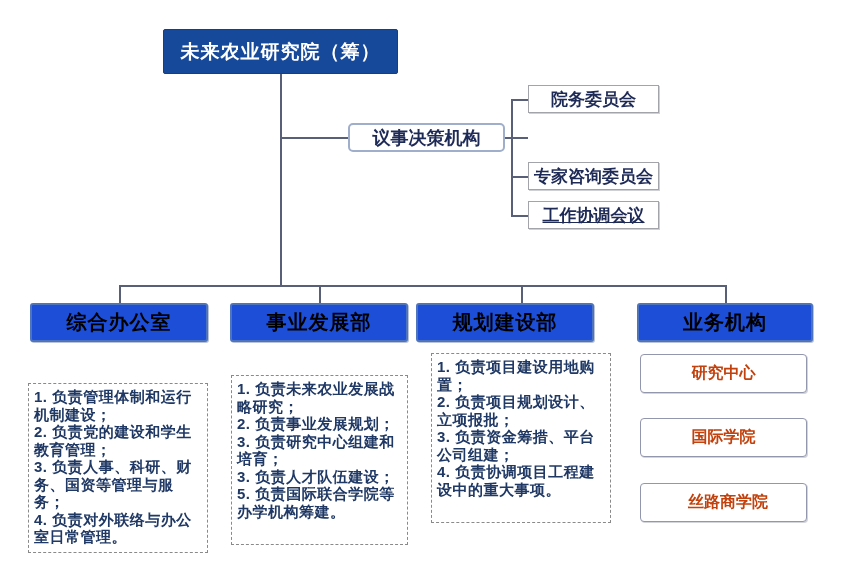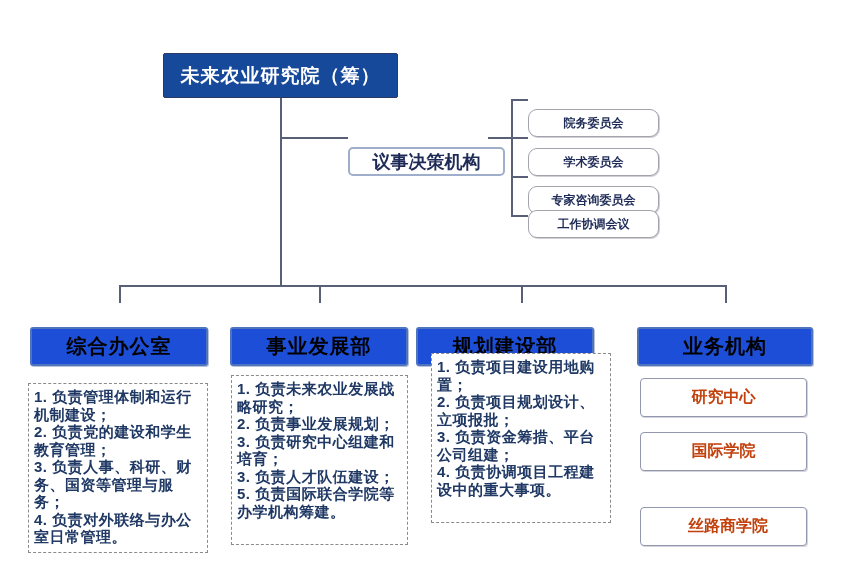--- a/index.html
+++ b/index.html
@@ -13,21 +13,20 @@
   }
   .box {
     position: absolute;
     box-sizing: border-box;
     display: flex;
     align-items: center;
     justify-content: center;
     text-align: center;
     font-weight: bold;
     white-space: nowrap;
-    margin-top: 24px;
   }
   .root-box {
     left: 163px; top: 29px; width: 235px; height: 45px;
     background: #17499B;
     border: 1px solid #2B3A63;
     border-radius: 2px;
     color: #ffffff;
     font-size: 19px;
     letter-spacing: 1px;
   }
@@ -36,24 +35,24 @@
     background: #ffffff;
     border: 2px solid #9FAECB;
     border-radius: 5px;
     color: #1E2A56;
     font-size: 18px;
   }
   .committee-box {
     left: 528px; width: 131px; height: 28px;
     background: #ffffff;
     border: 1px solid #A3A3AC;
-    border-radius: 9px;
+    border-radius: 0;
     box-shadow: 1px 1px 0 #cfcfd6;
     color: #1E2A56;
-    font-size: 12px;
+    font-size: 17px;
   }
   .dept-box {
     top: 303px; height: 39px;
     background: #1d4ed8;
     border: 2px solid #4F74BE;
     border-radius: 3px;
     box-shadow: 1px 1px 0 #b9c3d9;
     color: #000000;
     font-size: 20px;
     letter-spacing: 1px;
@@ -103,23 +102,22 @@
   <div class="line" style="left:119px; top:285px; width:607px; height:1.5px;"></div>
   <div class="line" style="left:119px; top:285px; width:1.5px; height:18px;"></div>
   <div class="line" style="left:319px; top:285px; width:1.5px; height:18px;"></div>
   <div class="line" style="left:521px; top:285px; width:1.5px; height:18px;"></div>
   <div class="line" style="left:725px; top:285px; width:1.5px; height:18px;"></div>
 
   <div class="box root-box">未来农业研究院（筹）</div>
 
   <div class="box decision-box">议事决策机构</div>
   <div class="box committee-box" style="top:85px;">院务委员会</div>
-  <div class="box committee-box" style="top:124px;">学术委员会</div>
   <div class="box committee-box" style="top:162px;">专家咨询委员会</div>
-  <div class="box committee-box" style="top:186px;">工作协调会议</div>
+  <div class="box committee-box" style="top:201px;text-decoration:underline;">工作协调会议</div>
 
   <div class="box dept-box" style="left:30px;  width:178px;">综合办公室</div>
   <div class="box dept-box" style="left:230px; width:178px;">事业发展部</div>
   <div class="box dept-box" style="left:416px; width:178px;">规划建设部</div>
   <div class="box dept-box" style="left:637px; width:176px;">业务机构</div>
 
   <div class="duties-box" style="left:28px; width:180px;margin-top:30px;">
     <div>1. 负责管理体制和运行机制建设；</div>
     <div>2. 负责党的建设和学生教育管理；</div>
     <div>3. 负责人事、科研、财务、国资等管理与服务；</div>
@@ -133,16 +131,16 @@
     <div>5. 负责国际联合学院等办学机构筹建。</div>
   </div>
   <div class="duties-box" style="left:431px; width:180px;">
     <div>1. 负责项目建设用地购置；</div>
     <div>2. 负责项目规划设计、立项报批；</div>
     <div>3. 负责资金筹措、平台公司组建；</div>
     <div>4. 负责协调项目工程建设中的重大事项。</div>
   </div>
 
   <div class="box unit-box" style="top:354px;">研究中心</div>
-  <div class="box unit-box" style="top:408px;">国际学院</div>
+  <div class="box unit-box" style="top:418px;">国际学院</div>
   <div class="box unit-box" style="top:483px;padding-left:9px;">丝路商学院</div>
 
 </div>
 
 </body></html>

